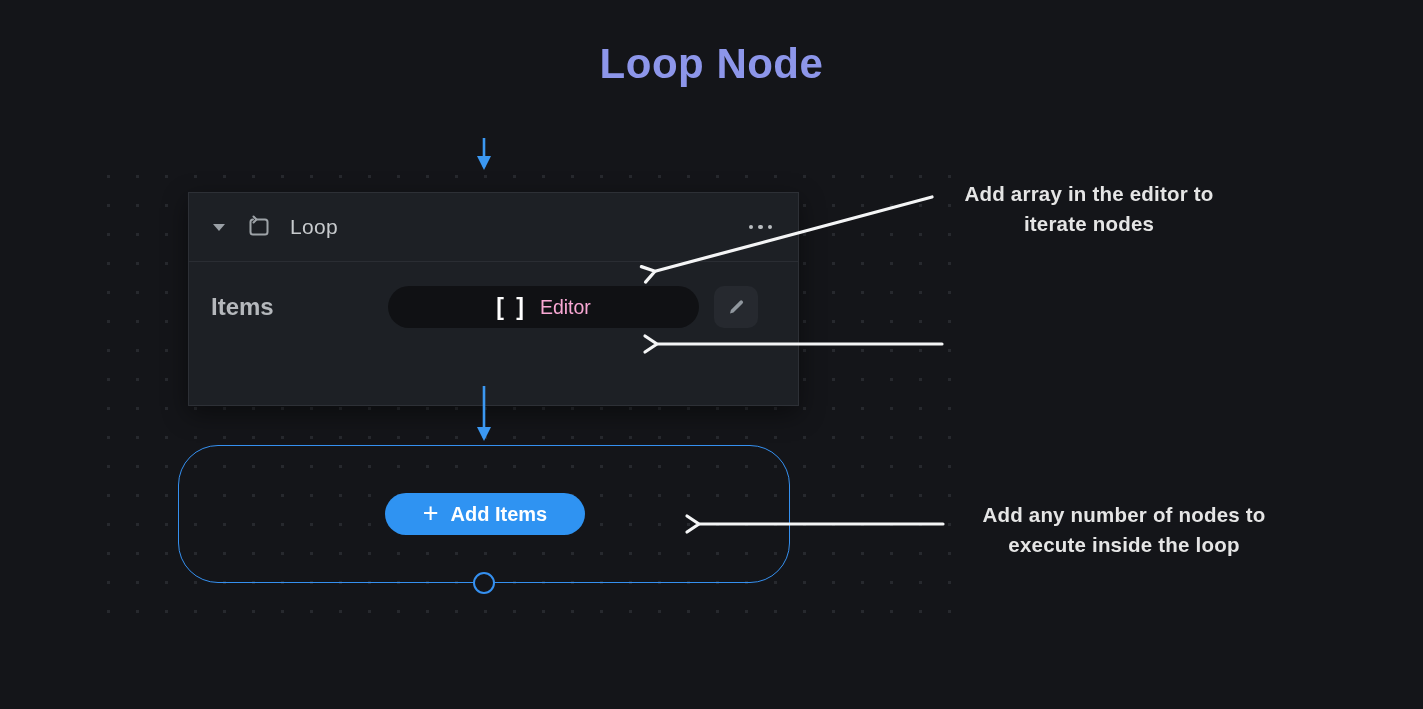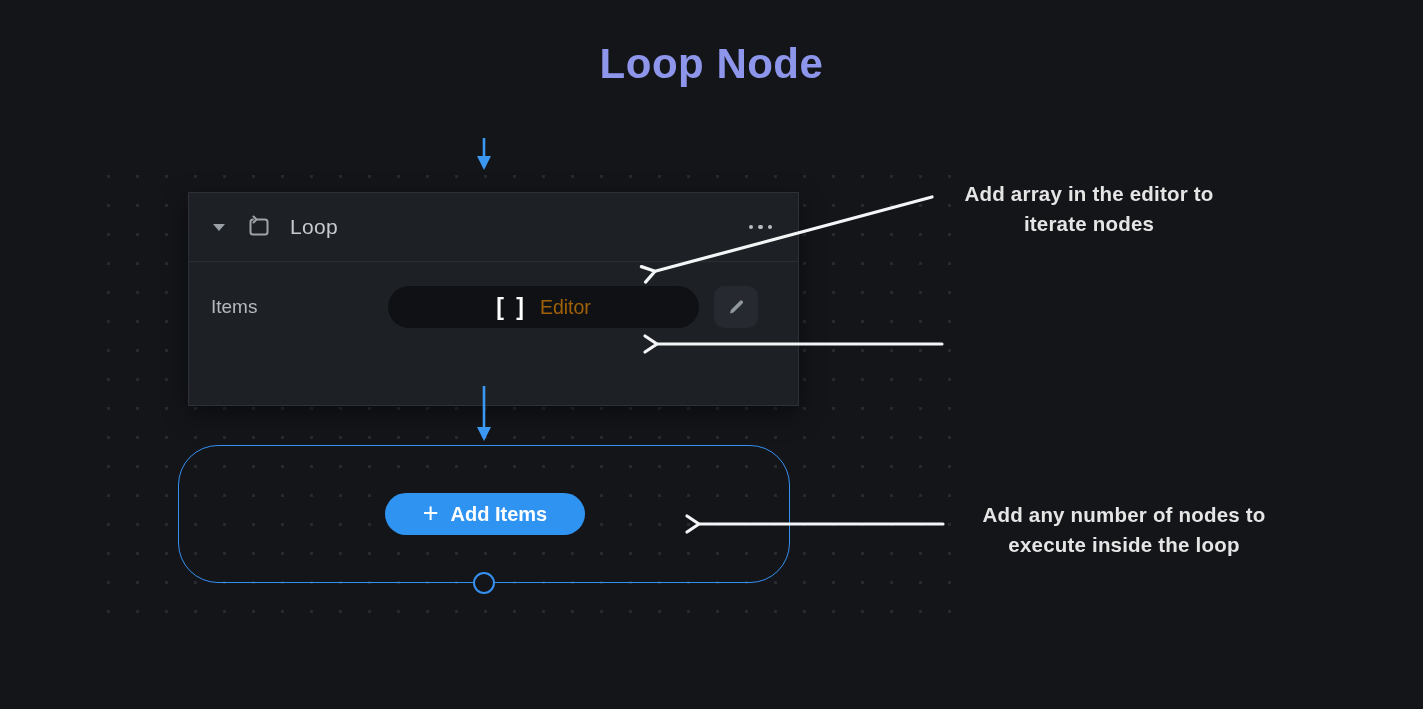--- a/index.html
+++ b/index.html
@@ -36,29 +36,29 @@
     border-left:6px solid transparent; border-right:6px solid transparent;
     border-top:7px solid #9aa0a6;
   }
   .loop-glyph { margin-left:20px; display:flex; align-items:center; }
   .node-title { margin-left:19px; font-size:21px; color:#c7cacd; letter-spacing:.3px; }
   .menu-btn { margin-left:auto; background:none; border:none; cursor:pointer; display:flex; gap:5px; padding:4px; }
   .menu-btn i { width:4.5px; height:4.5px; border-radius:50%; background:#b9bcc0; display:block; }
   .node-body { padding:24px 22px 0 22px; }
   .field-row { display:flex; align-items:center; height:42px; }
   .field-row + .field-row { margin-top:11px; }
-  .field-label { width:177px; flex:none; font-size:19px; color:#b5b8bc; }
+  .field-label { width:177px; flex:none; font-size:24px; color:#b5b8bc;font-weight:bold; }
   .pill {
     width:311px; height:42px; background:#101114; border-radius:21px;
     display:flex; align-items:center; border:none; cursor:pointer;
   }
   .pill.center { justify-content:center; gap:13px; }
   .pill.left { padding-left:18px; }
   .pill .prefix { font-size:23px; font-weight:700; color:#ffffff; letter-spacing:3px; }
-  .pill .value { font-size:19.5px; color:#a16207; }
+  .pill .value { font-size:19.5px; color:#f9a8d4; }
   .pill.left .value { color:#d3d6d9; }
   .pencil-btn {
     width:44px; height:42px; margin-left:15px; flex:none;
     background:#26292f; border:none; border-radius:10px; cursor:pointer;
     display:flex; align-items:center; justify-content:center;
   }
   
   .loop-box {
     position:absolute; left:178px; top:445px; width:612px; height:138px;
     border:1.5px solid #3590f0; border-radius:40px;

